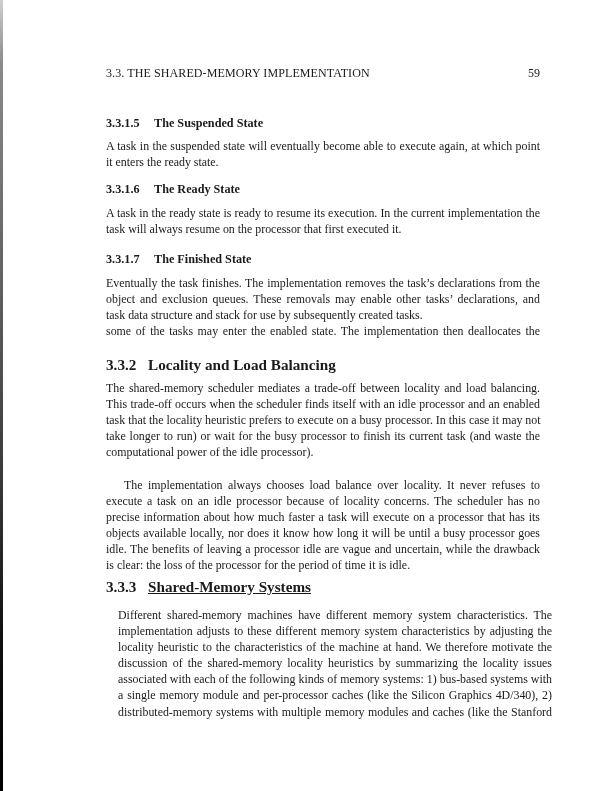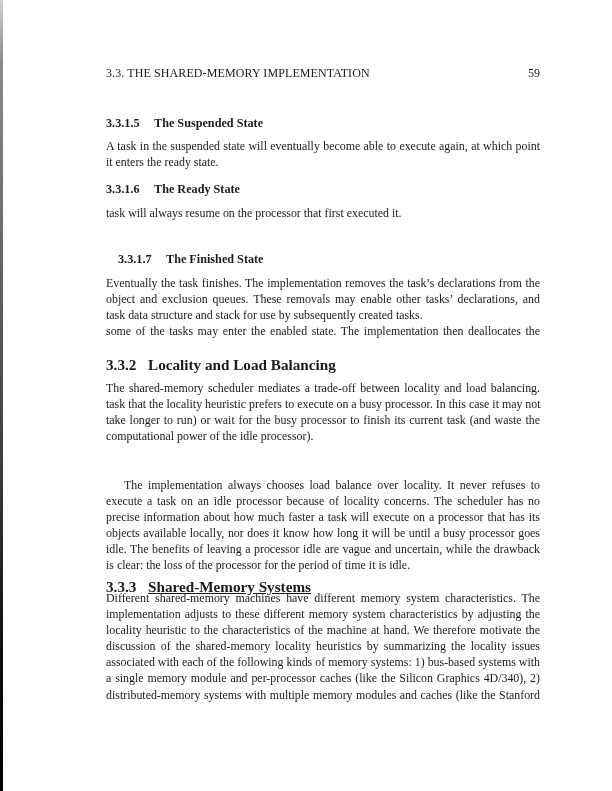--- a/index.html
+++ b/index.html
@@ -106,55 +106,57 @@
   </div>
   <div class="para" style="top:138px;font-family:Liberation Serif, serif;">
     <span class="line">A task in the suspended state will eventually become able to execute again, at which point</span>
     <span class="line last">it enters the ready state.</span>
   </div>
 
   <div class="subsec" style="top:182px;">
     <span class="num">3.3.1.6</span><span>The Ready State</span>
   </div>
   <div class="para" style="top:205px;">
+    <span class="line">A task in the ready state is ready to resume its execution.  In the current implementation the</span>
     <span class="line last">task will always resume on the processor that first executed it.</span>
   </div>
 
-  <div class="subsec" style="top:252px;margin-left:12px;">
+  <div class="subsec" style="top:252px;">
     <span class="num">3.3.1.7</span><span>The Finished State</span>
   </div>
   <div class="para" style="top:275px;">
     <span class="line">Eventually the task finishes.  The implementation removes the task’s declarations from the</span>
     <span class="line">object and exclusion queues.  These removals may enable other tasks’ declarations, and</span>
     <span class="line last">task data structure and stack for use by subsequently created tasks.</span>
     <span class="line">some of the tasks may enter the enabled state.  The implementation then deallocates the</span>
   </div>
 
   <div class="sec" style="top:356px;">
     <span class="num">3.3.2</span><span>Locality and Load Balancing</span>
   </div>
   <div class="para" style="top:380px;">
     <span class="line">The shared-memory scheduler mediates a trade-off between locality and load balancing.</span>
+    <span class="line">This trade-off occurs when the scheduler finds itself with an idle processor and an enabled</span>
     <span class="line">task that the locality heuristic prefers to execute on a busy processor.  In this case it may not</span>
     <span class="line">take longer to run) or wait for the busy processor to finish its current task (and waste the</span>
     <span class="line last">computational power of the idle processor).</span>
   </div>
   <div class="para" style="top:476.6px;">
     <span class="line indent">The implementation always chooses load balance over locality.  It never refuses to</span>
     <span class="line">execute a task on an idle processor because of locality concerns.  The scheduler has no</span>
     <span class="line">precise information about how much faster a task will execute on a processor that has its</span>
     <span class="line">objects available locally, nor does it know how long it will be until a busy processor goes</span>
     <span class="line">idle.  The benefits of leaving a processor idle are vague and uncertain, while the drawback</span>
     <span class="line last">is clear:  the loss of the processor for the period of time it is idle.</span>
   </div>
 
   <div class="sec" style="top:578px;text-decoration:underline;">
     <span class="num">3.3.3</span><span>Shared-Memory Systems</span>
   </div>
-  <div class="para" style="top:590px;">
+  <div class="para" style="top:607px;margin-left:12px;">
     <span class="line">Different shared-memory machines have different memory system characteristics.  The</span>
     <span class="line">implementation adjusts to these different memory system characteristics by adjusting the</span>
     <span class="line">locality heuristic to the characteristics of the machine at hand.  We therefore motivate the</span>
     <span class="line">discussion of the shared-memory locality heuristics by summarizing the locality issues</span>
     <span class="line">associated with each of the following kinds of memory systems:  1) bus-based systems with</span>
     <span class="line">a single memory module and per-processor caches (like the Silicon Graphics 4D/340), 2)</span>
     <span class="line">distributed-memory systems with multiple memory modules and caches (like the Stanford</span>
   </div>
 
 </div>

